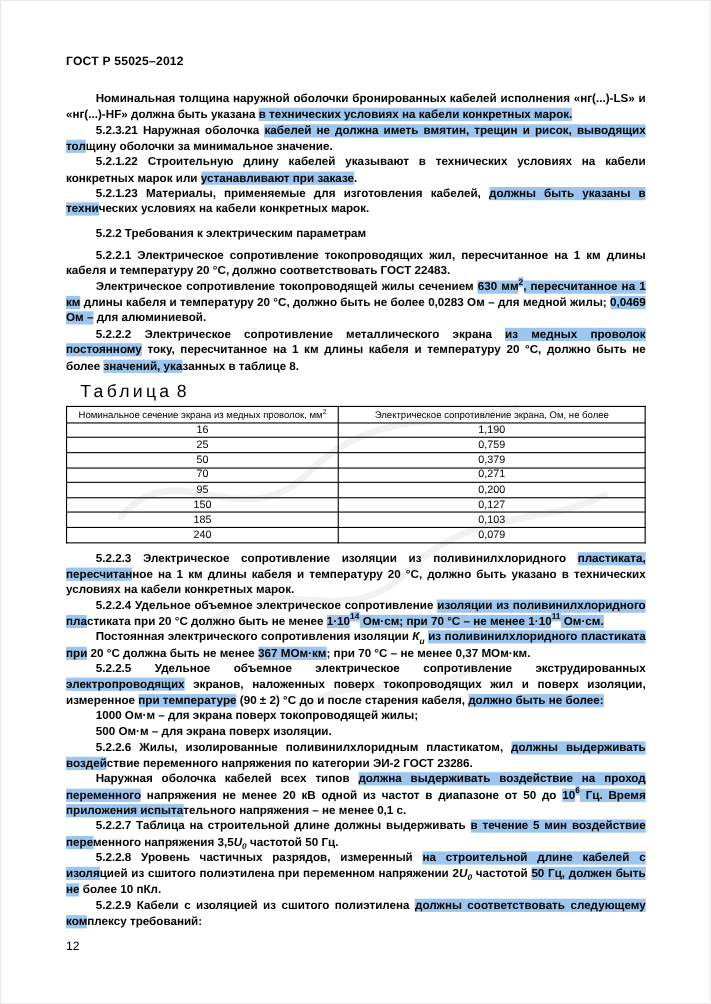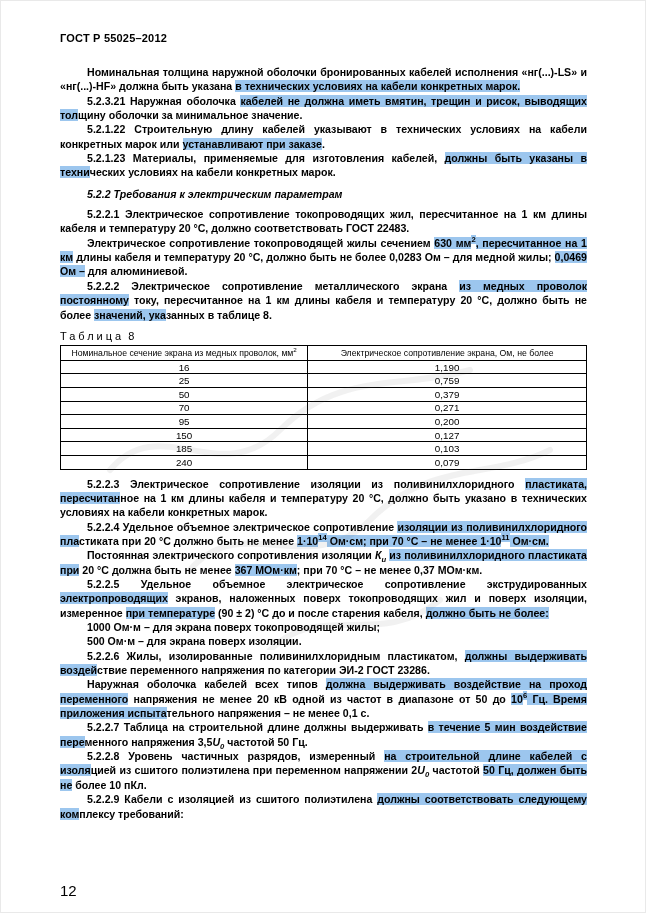--- a/index.html
+++ b/index.html
@@ -2,39 +2,39 @@
 <html style="--hl: #9cc6ee;"><head>
 <meta charset="utf-8">
 <title>ГОСТ Р 55025–2012 — стр. 12</title>
 <style>
   html,body{margin:0;padding:0;}
   body{
     width:646px;height:913px;background:#ffffff;color:#000;
     font-family:"Liberation Sans", sans-serif;position:relative;overflow:hidden;
   }
   .page{
-    position:absolute;inset:0;padding:32px 59px 0 60px;box-sizing:border-box;
+    position:absolute;inset:0;padding:50px 59px 0 60px;box-sizing:border-box;
     outline:1px solid #e9e9e9;outline-offset:-1px;
   }
   .doc-header{font-weight:bold;font-size:11px;margin:0 0 21px 0;letter-spacing:.2px;}
   .para{font-size:10.6px;line-height:1.355;text-align:justify;text-indent:27px;margin:0;font-weight:bold;}
   .heading{font-weight:bold;margin:7px 0 6px 0;}
   .hl{background:var(--hl,#9cc6ee);}
-  .b{font-weight:bold;font-style:italic;}
+  .b{font-weight:bold;}
   .i{font-style:italic;}
   sup,sub{font-size:0.72em;line-height:0;}
-  .table-label{font-size:11px;margin:8px 0 3px 0;}
+  .table-label{font-size:16px;margin:8px 0 3px 13px;}
   .spaced{letter-spacing:3px;}
   .num-gap{margin-left:4px;}
   table.gost{border-collapse:collapse;width:100%;margin:0 0 7px 0;}
   table.gost th,table.gost td{border:1px solid #000;text-align:center;vertical-align:middle;}
   table.gost th{font-size:8.7px;font-weight:normal;padding:2px 4px;}
   table.gost td{font-size:9.8px;padding:0 4px;height:12.6px;margin-top:48px;}
   table.gost th:first-child,table.gost td:first-child{width:47%;}
-  .page-number{position:absolute;left:60px;bottom:14px;font-size:15px;}
+  .page-number{position:absolute;left:60px;bottom:46px;font-size:11px;}
   .watermark{position:absolute;pointer-events:none;opacity:.08;}
 </style>
 </head>
 <body>
 
 <div class="page">
   <div class="doc-header">ГОСТ Р 55025–2012</div>
   <div>
       <p class="para"><span>Номинальная толщина наружной оболочки бронированных кабелей исполнения «нг(...)-LS» и «нг(...)-HF» должна быть указана </span><span class="hl">в технических условиях на кабели конкретных марок.</span></p>
       <p class="para"><span>5.2.3.21 Наружная оболочка </span><span class="hl">кабелей не должна иметь вмятин, трещин и рисок, выводящих тол</span><span>щину оболочки за минимальное значение.</span></p>

